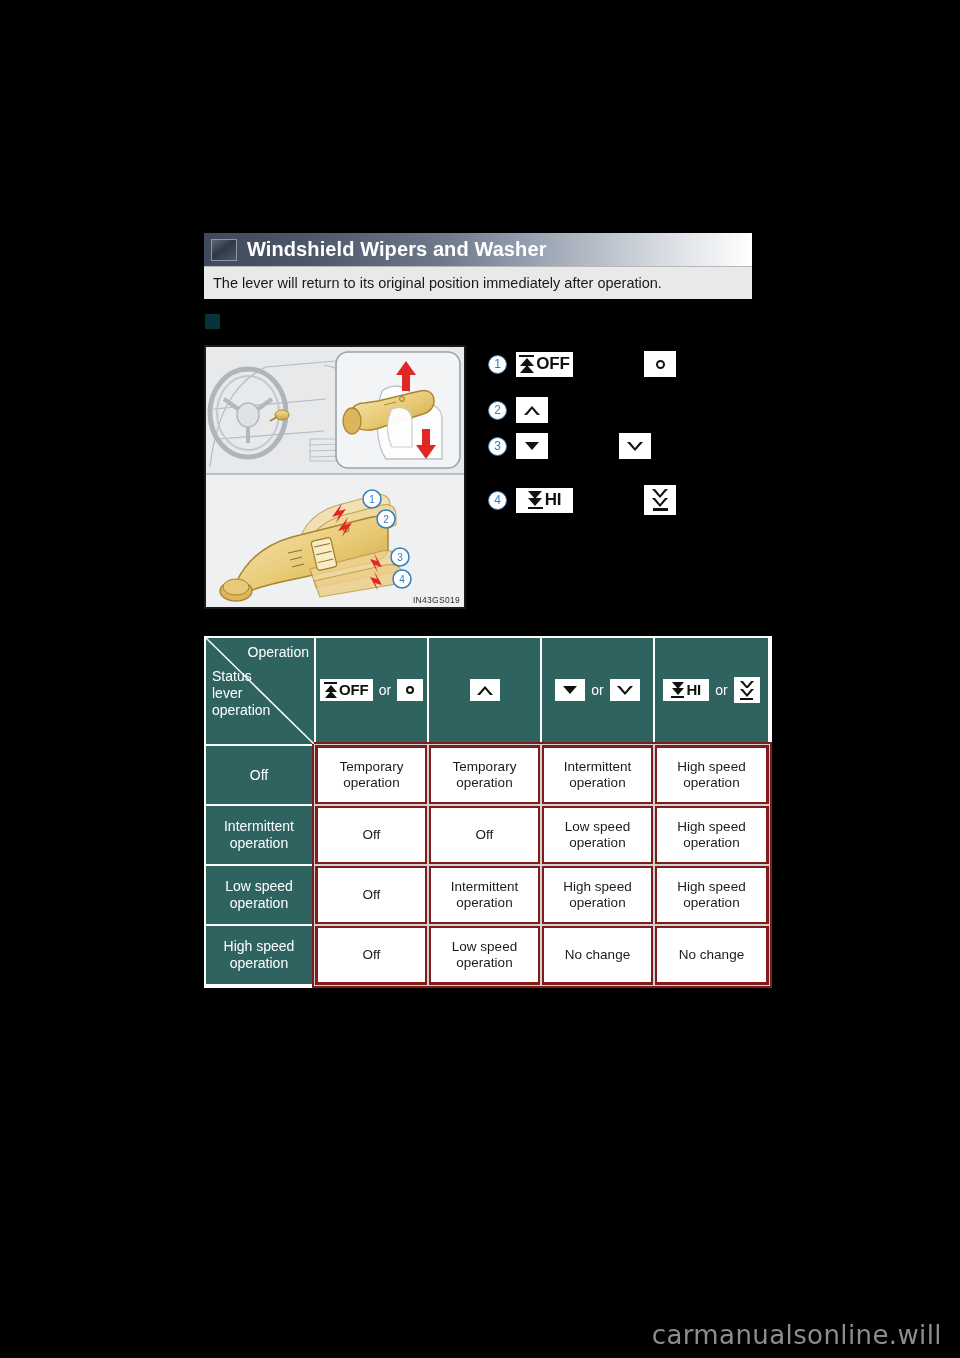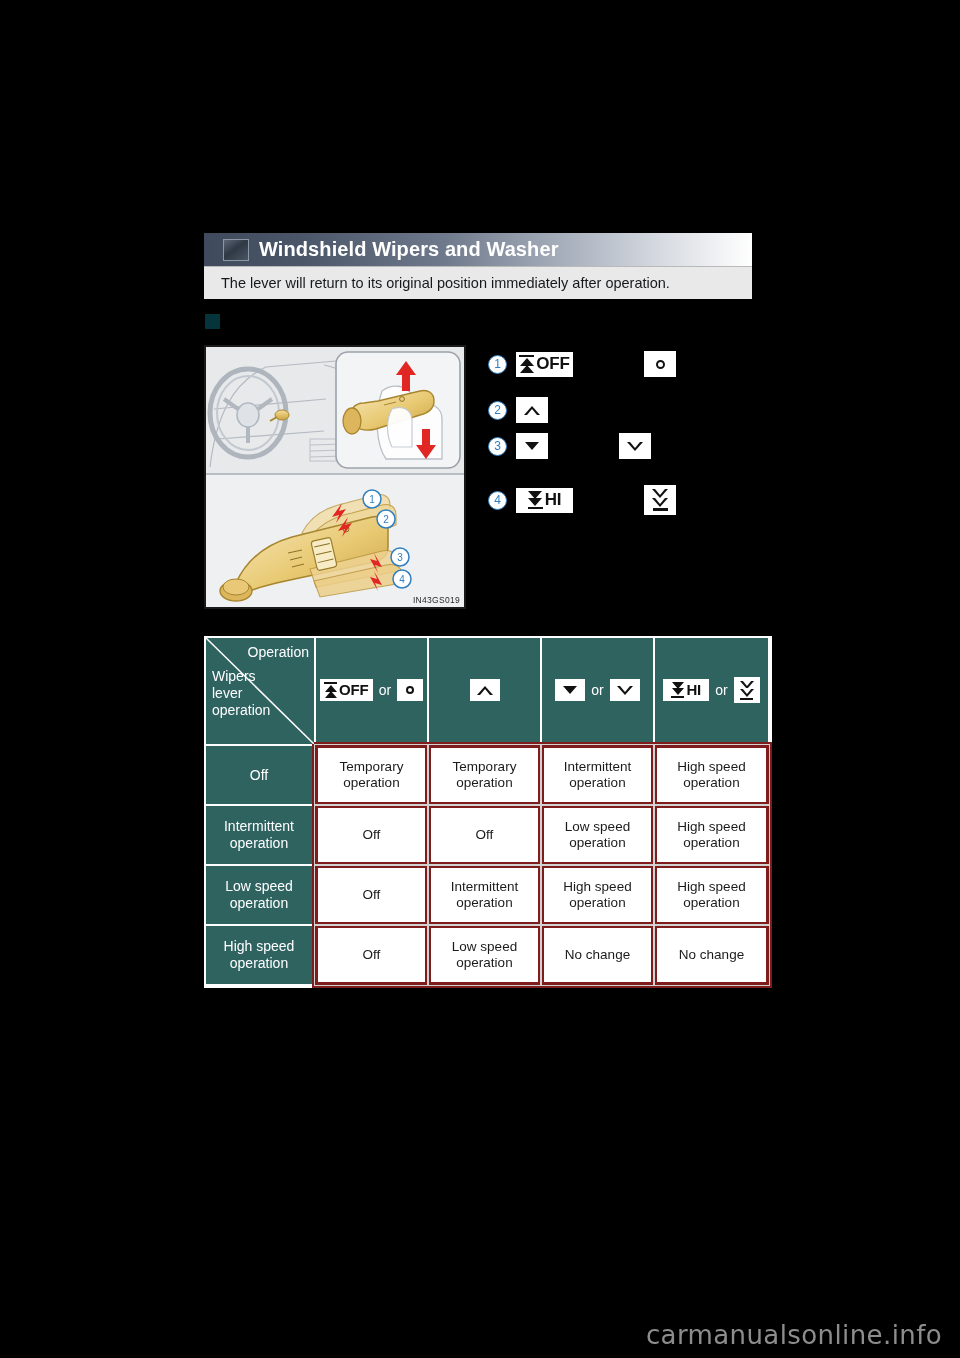--- a/index.html
+++ b/index.html
@@ -28,21 +28,21 @@
     position: absolute;
     left: 204px;
     top: 233px;
     width: 548px;
   }
   #header-bar {
     height: 33px;
     background: linear-gradient(to right, #3f4a5c 0%, #4b5669 18%, #6f7a8c 44%, #a8b0bd 66%, #d8dce2 84%, #ffffff 100%);
     display: flex;
     align-items: center;
-    padding-left: 19px;
+    padding-left: 7px;
     box-sizing: border-box;
   }
   #header-icon {
     width: 26px;
     height: 22px;
     background: linear-gradient(145deg, #5d6878 0%, #2f3845 45%, #4a5463 100%);
     border: 1px solid #8e97a4;
     box-sizing: border-box;
     flex: 0 0 auto;
   }
@@ -53,21 +53,21 @@
     font-weight: bold;
     letter-spacing: 0.1px;
     white-space: nowrap;
   }
   #header-subbar {
     background: #e9e9e9;
     border-top: 1px solid #b9b9b9;
     height: 33px;
     display: flex;
     align-items: center;
-    padding-left: 17px;
+    padding-left: 9px;
     box-sizing: border-box;
   }
   #header-subtitle {
     font-size: 14.5px;
     color: #16191c;
     white-space: nowrap;
   }
 
   
   #topic-bullet {
@@ -468,21 +468,21 @@
   <table id="op-table">
     <tbody>
 
       <tr>
         <td class="th-teal corner-cell" style="width:108px;">
           <svg class="corner-diag" viewBox="0 0 108 96" preserveAspectRatio="none">
             <line x1="0" y1="0" x2="108" y2="96" stroke="#ffffff" stroke-width="1.4"></line>
           </svg>
           <div class="corner-op">Operation</div>
           <div class="corner-status">
-            <div>Wipers</div>
+            <div>Status</div>
             <div>lever</div>
             <div>operation</div>
           </div>
         </td>
 
         <td class="th-teal op-head-cell" style="width:107px;">
           <div class="op-head-inner">
             <span class="sym-box" style="width:53px; height:22px;">
               <span class="glyph">
                 <span class="bar-h" style="width:13px; height:2px; margin-bottom:1px;"></span>
@@ -635,15 +635,15 @@
           <div></div>
         </td>
         <td class="body-cell">
           <div>No change</div>
           <div></div>
         </td>
       </tr>
     </tbody>
   </table>
 
-  <div id="watermark">carmanualsonline.info</div>
+  <div id="watermark">carmanualsonline.will</div>
 
 </div>
 
 </body></html>

